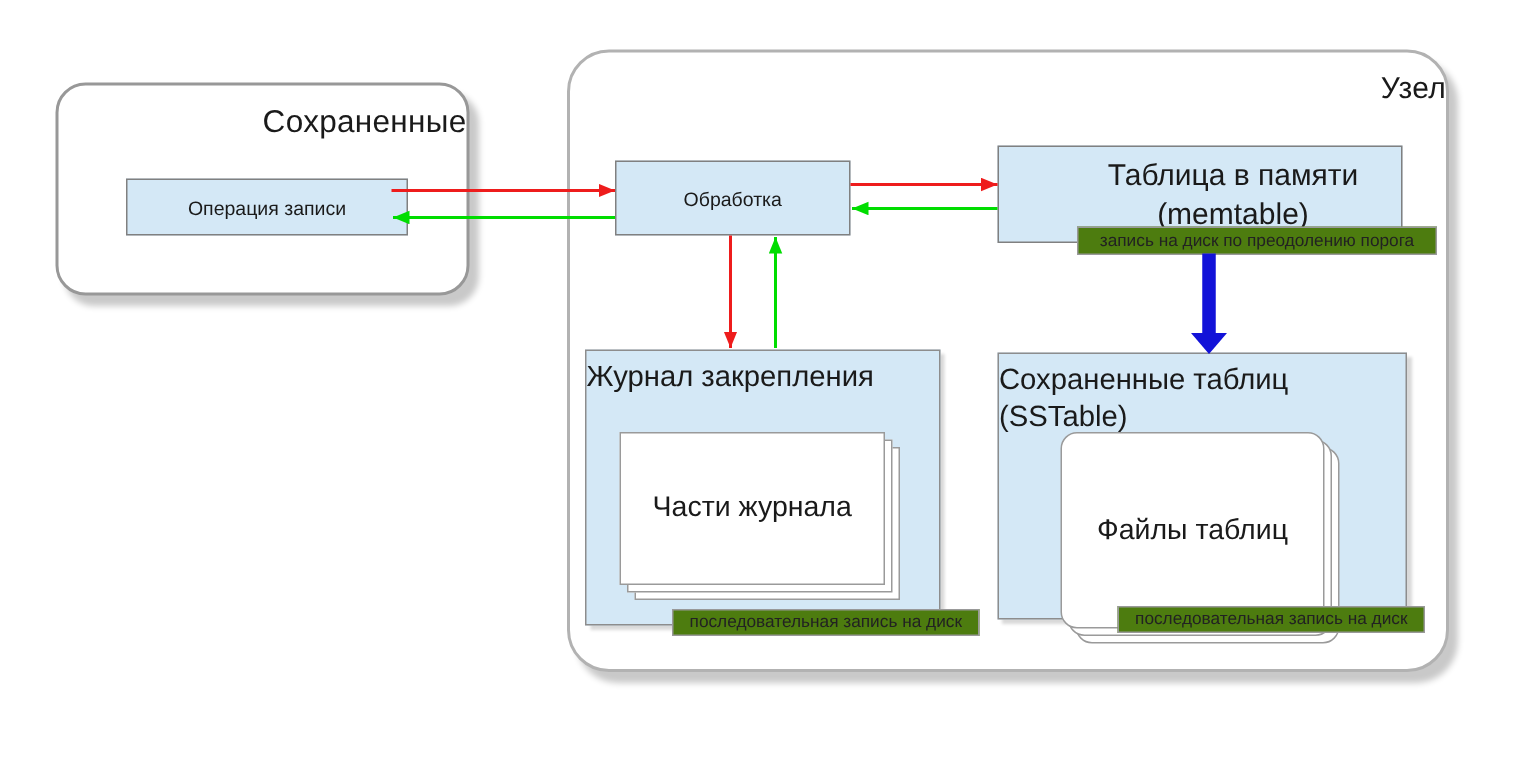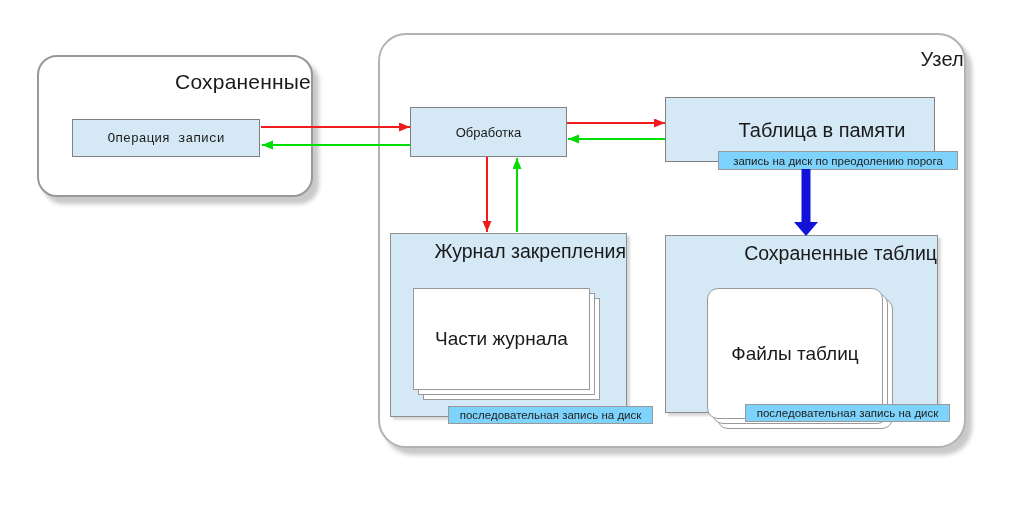--- a/index.html
+++ b/index.html
@@ -26,45 +26,45 @@
   #node{left:378px;top:33px;width:588px;height:415px;border-radius:28px;}
 
   .container-title{position:absolute;width:100%;text-align:right;font-size:21px;letter-spacing:.2px;}
   #coordinator .container-title{top:13px;}
   #node .container-title{top:13px;font-size:20px;}
 
   .blue-box{
     position:absolute;background:var(--box-fill);border:1px solid var(--box-border);
     display:flex;align-items:center;justify-content:center;text-align:center;
   }
-  #write-op{left:72px;top:119px;width:188px;height:38px;font-size:13px;font-family:Liberation Mono, monospace;}
+  #write-op{left:84px;top:119px;width:188px;height:38px;font-size:13px;}
   #processing{left:410px;top:107px;width:157px;height:50px;font-size:13px;}
   #memtable{left:665px;top:97px;width:270px;height:65px;padding-left:44px;}
   .two-line{font-size:20px;line-height:26px;}
 
   .blue-container{
     position:absolute;background:var(--box-fill);border:1px solid #8d8d8d;
     box-shadow:3px 3px 2px #d9d9d9;
   }
   #commitlog{left:390px;top:233px;width:237px;height:184px;}
   #sstable{left:665px;top:235px;width:273px;height:178px;}
-  .blue-container .title{width:100%;text-align:right;padding-top:5px;font-size:19.5px;line-height:25px;}
+  .blue-container .title{width:100%;text-align:left;padding-top:5px;font-size:19.5px;line-height:25px;}
 
   .page-stack{position:absolute;}
   #commitlog-stack{left:413px;top:288px;width:187px;height:112px;}
   #sstable-stack{left:707px;top:288px;width:186px;height:114px;}
   .page{position:absolute;background:#ffffff;border:1px solid #9a9a9a;}
   #commitlog-stack .page{width:177px;height:102px;}
   #sstable-stack .page{width:176px;height:131px;border-radius:11px;}
   .page.back{left:10px;top:10px;}
   .page.mid{left:5px;top:5px;}
   .page.front{left:0;top:0;display:flex;align-items:center;justify-content:center;font-size:19px;}
 
   .note{
-    position:absolute;background:#7dd3fc;border:1px solid var(--note-border);
+    position:absolute;background:#4d7c0f;border:1px solid var(--note-border);
     font-size:11.5px;color:#222;display:flex;align-items:center;justify-content:center;
     white-space:nowrap;z-index:6;
   }
   #memtable-note{left:718px;top:151px;width:240px;height:19px;}
   #commitlog-note{left:448px;top:406px;width:205px;height:18px;}
   #sstable-note{left:745px;top:404px;width:205px;height:18px;}
 
   #arrows{position:absolute;left:0;top:0;width:1024px;height:512px;z-index:10;pointer-events:none;}
   .stroke-red{stroke:var(--arrow-red);}
   .stroke-green{stroke:var(--arrow-green);}
@@ -90,20 +90,21 @@
     <div class="container-title">Узел</div>
   </div>
 
   <div id="processing" class="blue-box">
     <span>Обработка</span>
   </div>
 
   <div id="memtable" class="blue-box">
     <div class="two-line">
       <div>Таблица в памяти</div>
+      <div>(memtable)</div>
     </div>
   </div>
   <div id="memtable-note" class="note">запись на диск по преодолению порога</div>
 
   <div id="commitlog" class="blue-container">
     <div class="title">
       <div>Журнал закрепления</div>
     </div>
   </div>
   <div id="commitlog-stack" class="page-stack">
@@ -111,20 +112,21 @@
     <div class="page mid"></div>
     <div class="page front">
       <span>Части журнала</span>
     </div>
   </div>
   <div id="commitlog-note" class="note">последовательная запись на диск</div>
 
   <div id="sstable" class="blue-container">
     <div class="title">
       <div>Сохраненные таблиц</div>
+      <div>(SSTable)</div>
     </div>
   </div>
   <div id="sstable-stack" class="page-stack">
     <div class="page back"></div>
     <div class="page mid"></div>
     <div class="page front">
       <span>Файлы таблиц</span>
     </div>
   </div>
   <div id="sstable-note" class="note">последовательная запись на диск</div>

